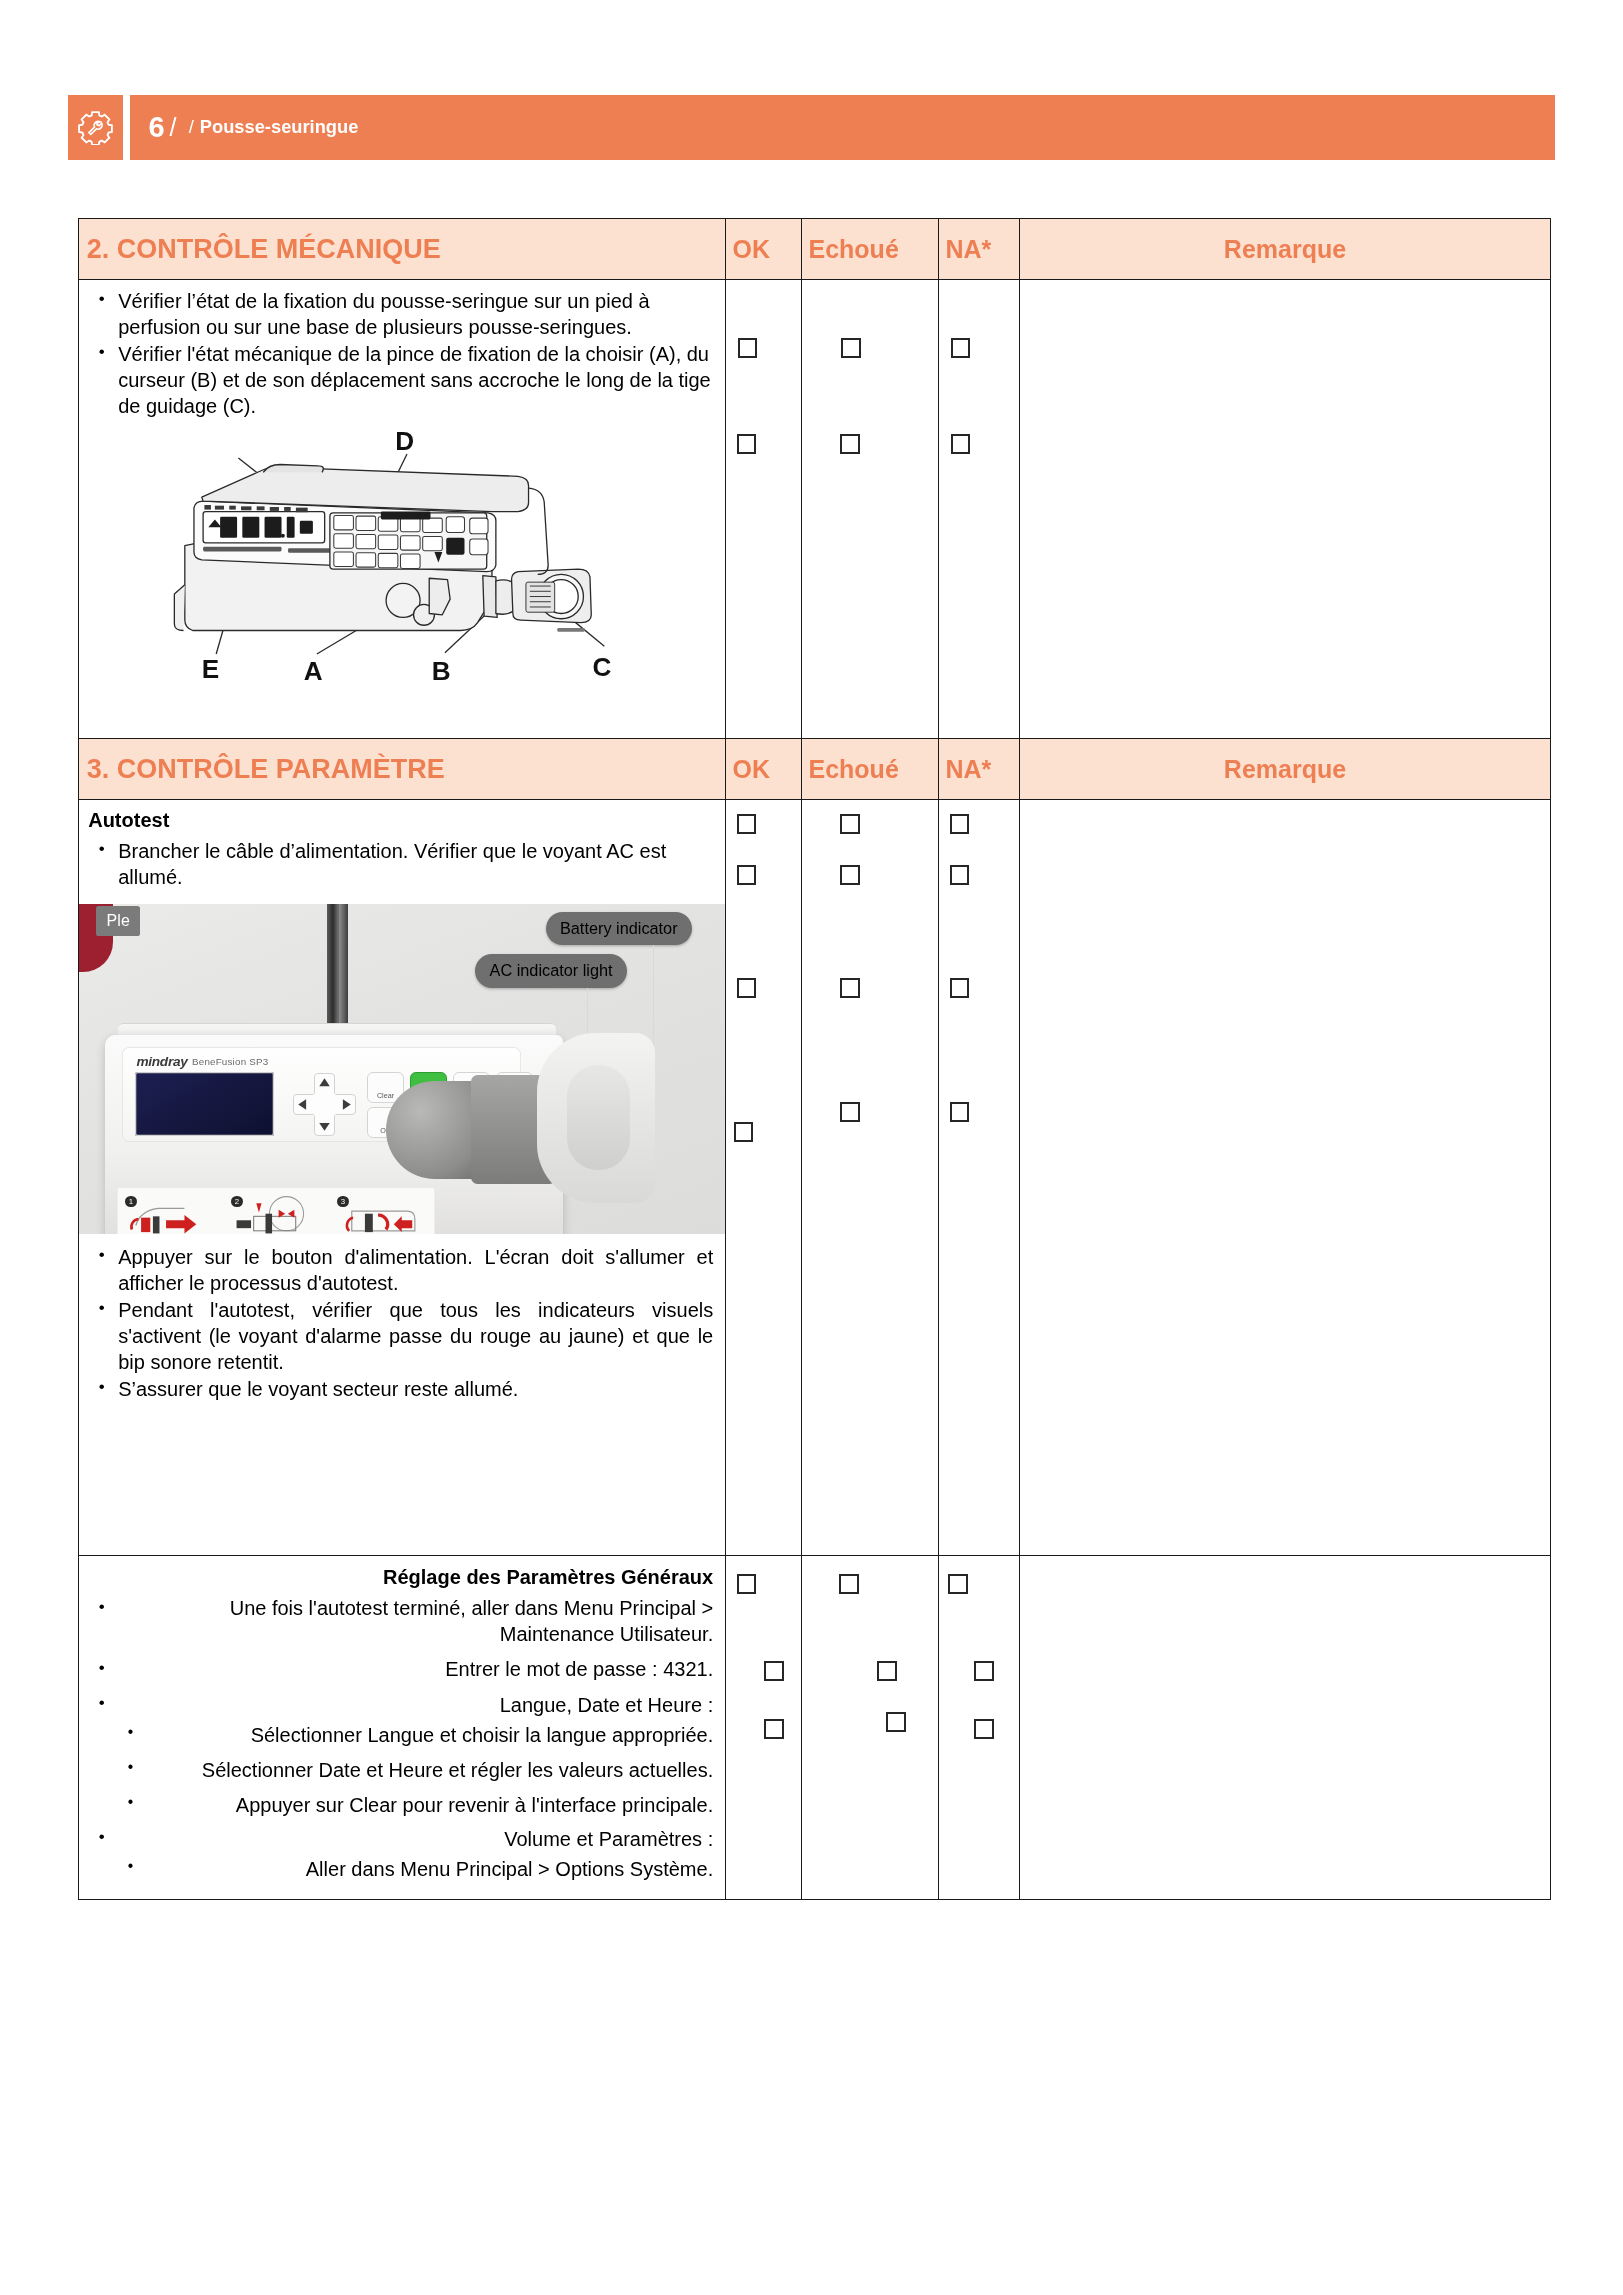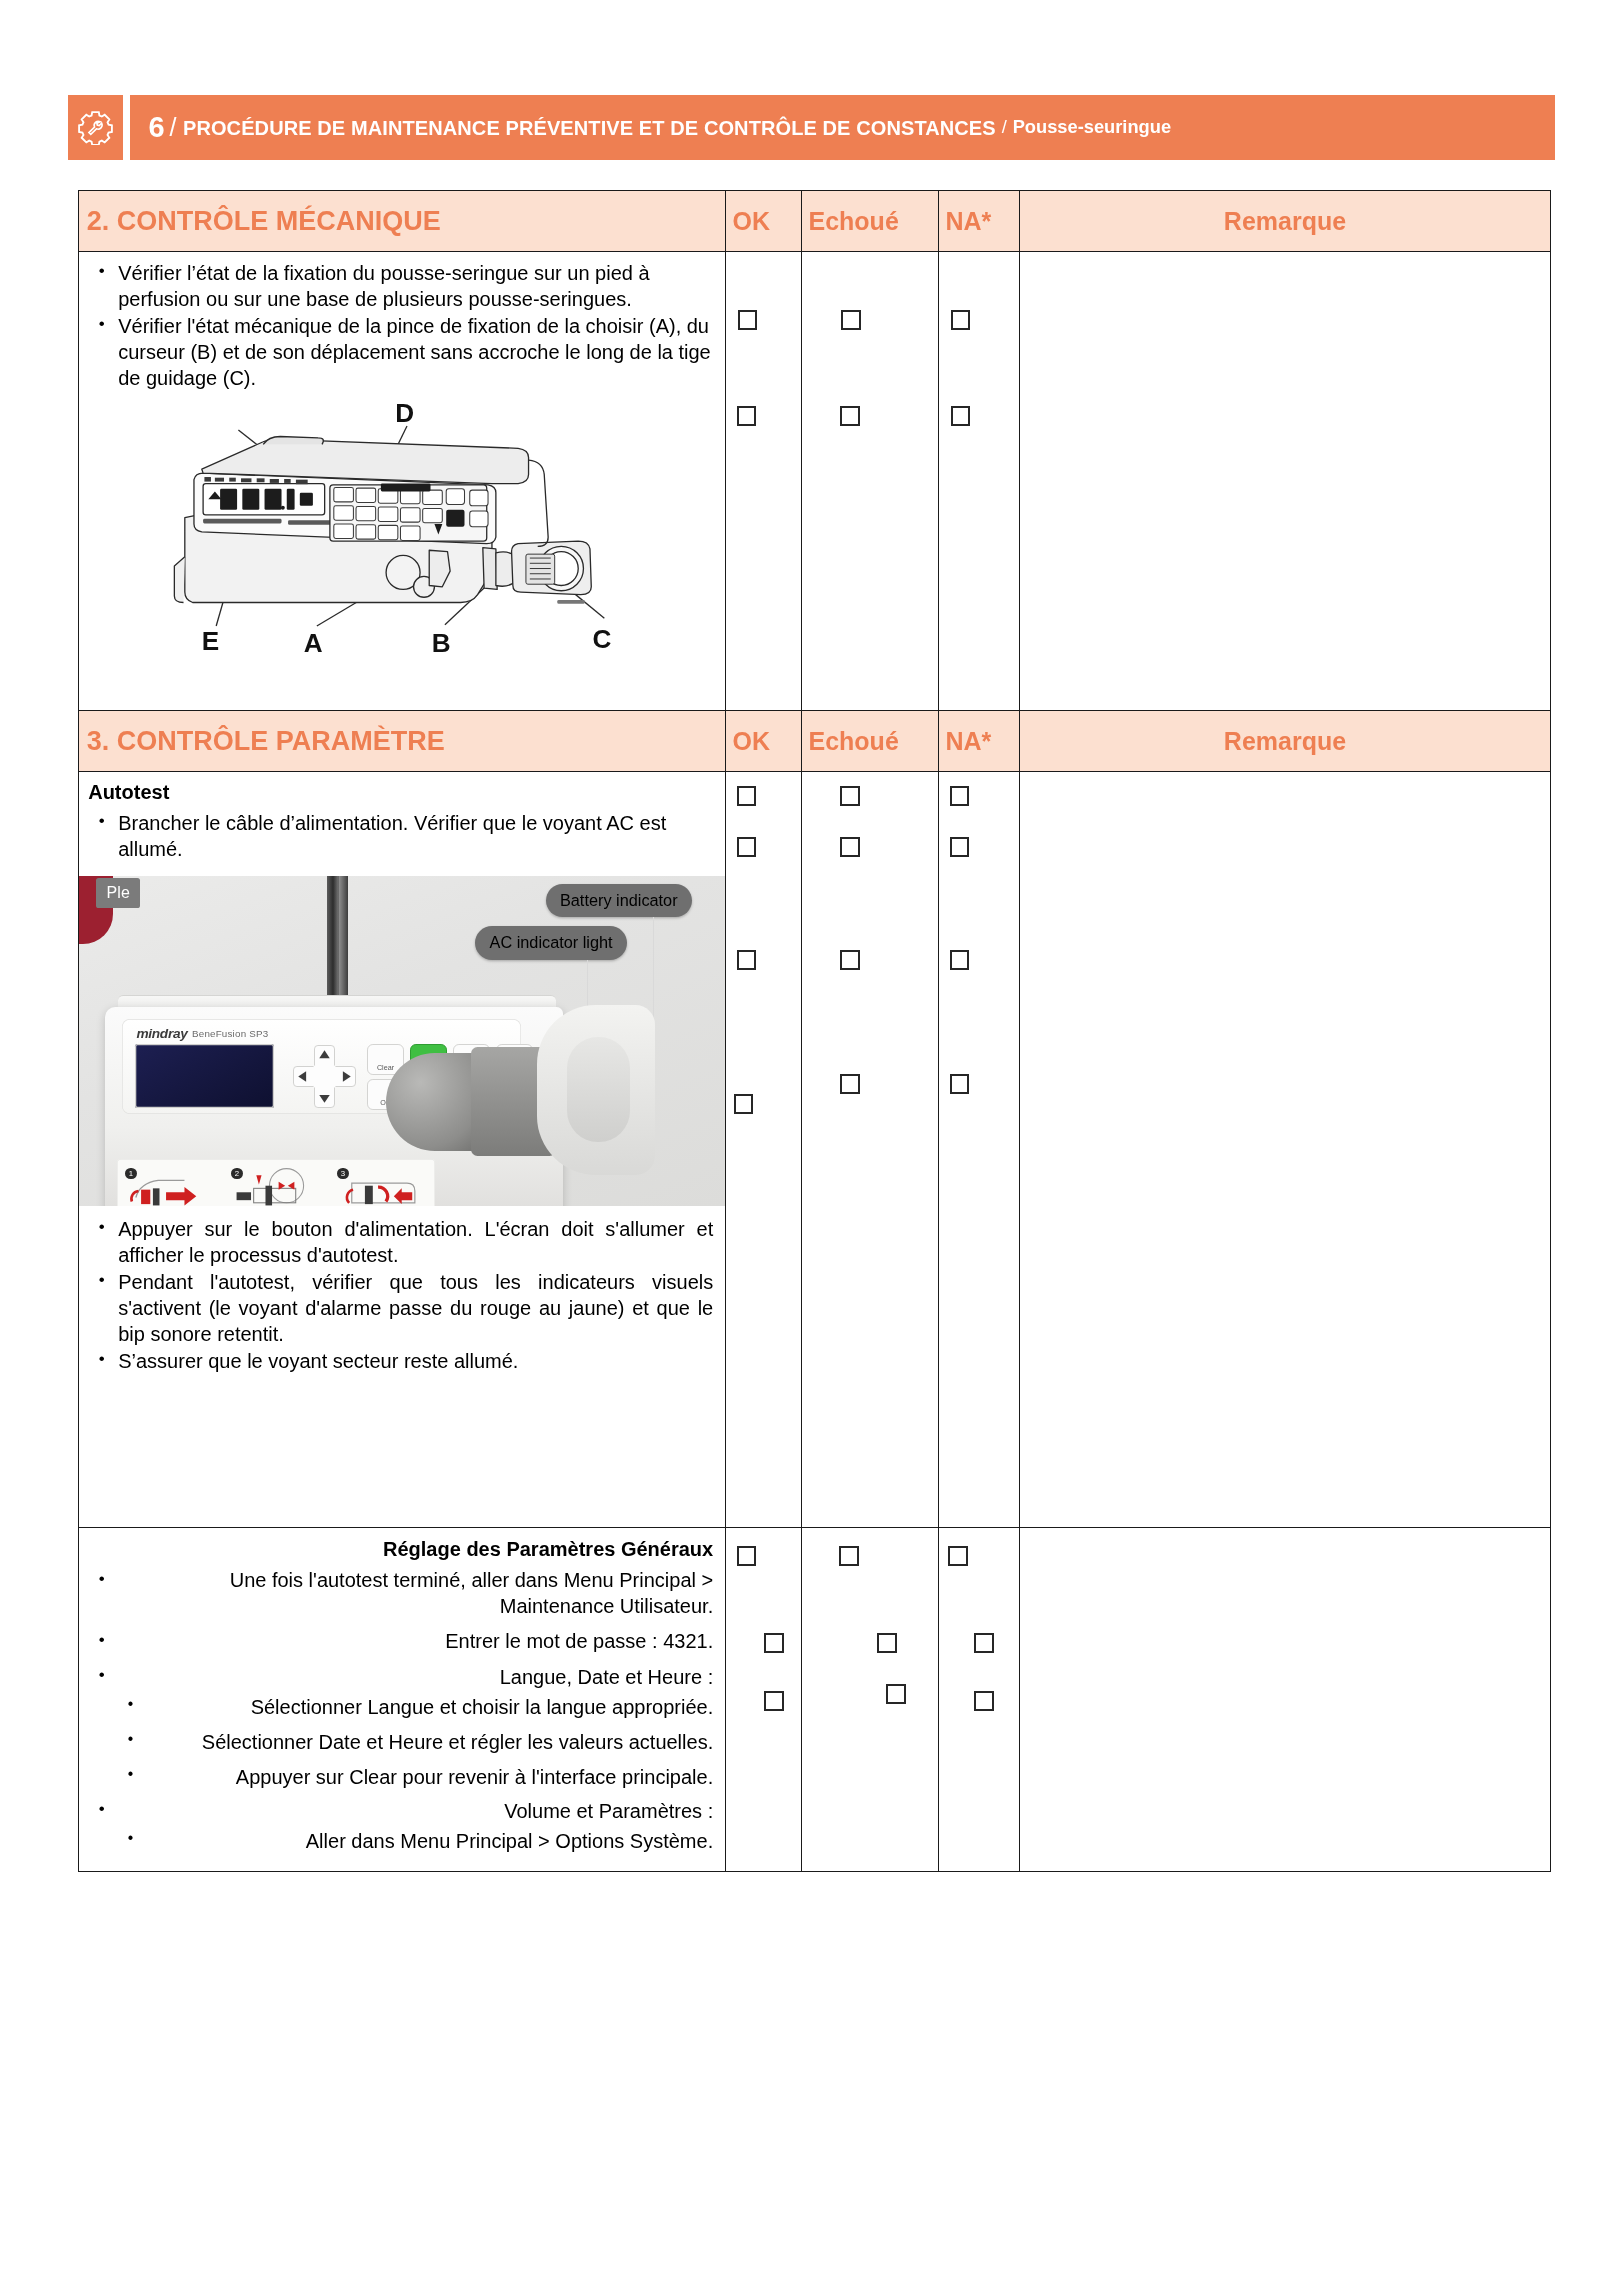--- a/index.html
+++ b/index.html
@@ -59,20 +59,21 @@
   
   .sheet {
     position: absolute;
     left: 78px; top: 190px;
     width: 1473px;
   }
   table.checklist {
     width: 100%;
     border-collapse: collapse;
     table-layout: fixed;
+    margin-top: 28px;
   }
   table.checklist td, table.checklist th {
     border: 1.6px solid #1a1a1a;
     vertical-align: top;
     padding: 0;
   }
   
   col.c-task   { width: 647px; }
   col.c-ok     { width: 76px; }
   col.c-fail   { width: 137px; }
@@ -289,21 +290,20 @@
       <svg viewBox="0 0 64 64" fill="none" stroke="#ffffff" stroke-width="3.4">
         <path d="M26 4h12l1.2 6.1 4.4 1.9 5.2-3.3 8.5 8.5-3.3 5.2 1.9 4.4L62 28v12l-6.1 1.2-1.9 4.4 3.3 5.2-8.5 8.5-5.2-3.3-4.4 1.9L38 64H26l-1.2-6.1-4.4-1.9-5.2 3.3-8.5-8.5 3.3-5.2-1.9-4.4L2 40V28l6.1-1.2 1.9-4.4-3.3-5.2 8.5-8.5 5.2 3.3 4.4-1.9z"></path>
         <path d="M40.5 21.5a7.5 7.5 0 0 0-10.3 9.6L20 41.3l3.4 3.4 10.2-10.2a7.5 7.5 0 0 0 9.6-10.3l-4.3 4.3-3.6-.8-.8-3.6z" stroke-width="3"></path>
       </svg>
     </span>
   </div>
   <div class="header-gap"></div>
   <div class="header-bar">
     <span class="header-num">6</span>
     <span class="header-slash">/</span>
-    <span class="header-main">PROCÉDURE DE MAINTENANCE PRÉVENTIVE ET DE CONTRÔLE DE CONSTANCES</span>
     <span class="header-sep">/</span>
     <span class="header-sub">Pousse-seuringue</span>
   </div>
 </div>
 
 <div class="sheet">
 <table class="checklist">
   <colgroup>
     <col class="c-task">
         <col class="c-ok">

